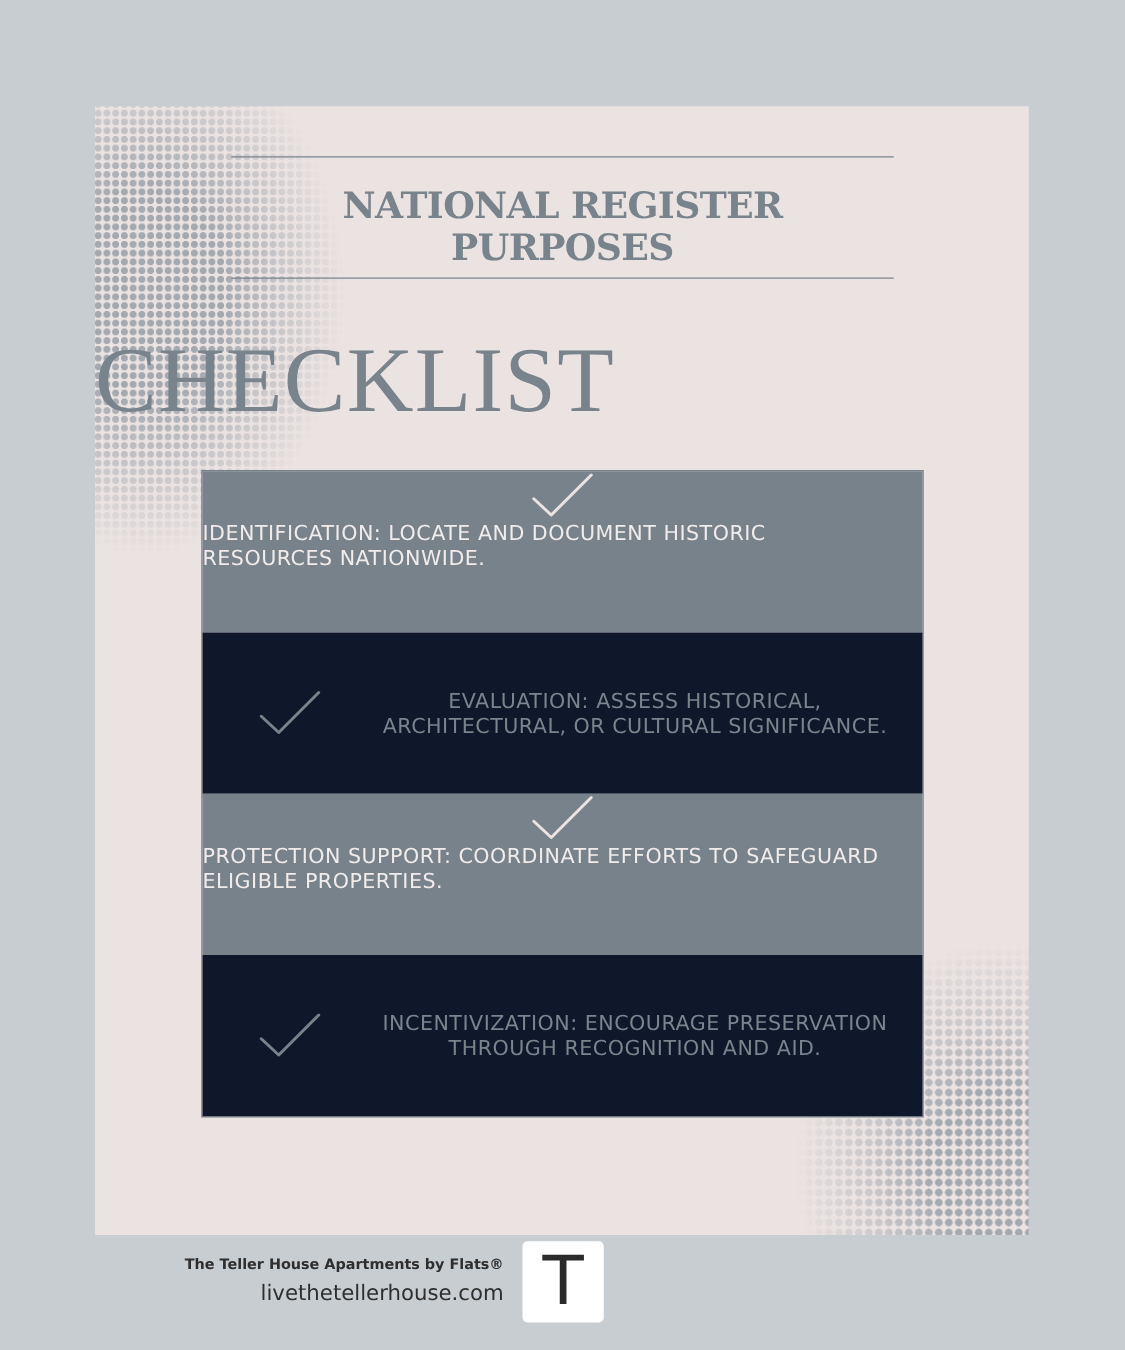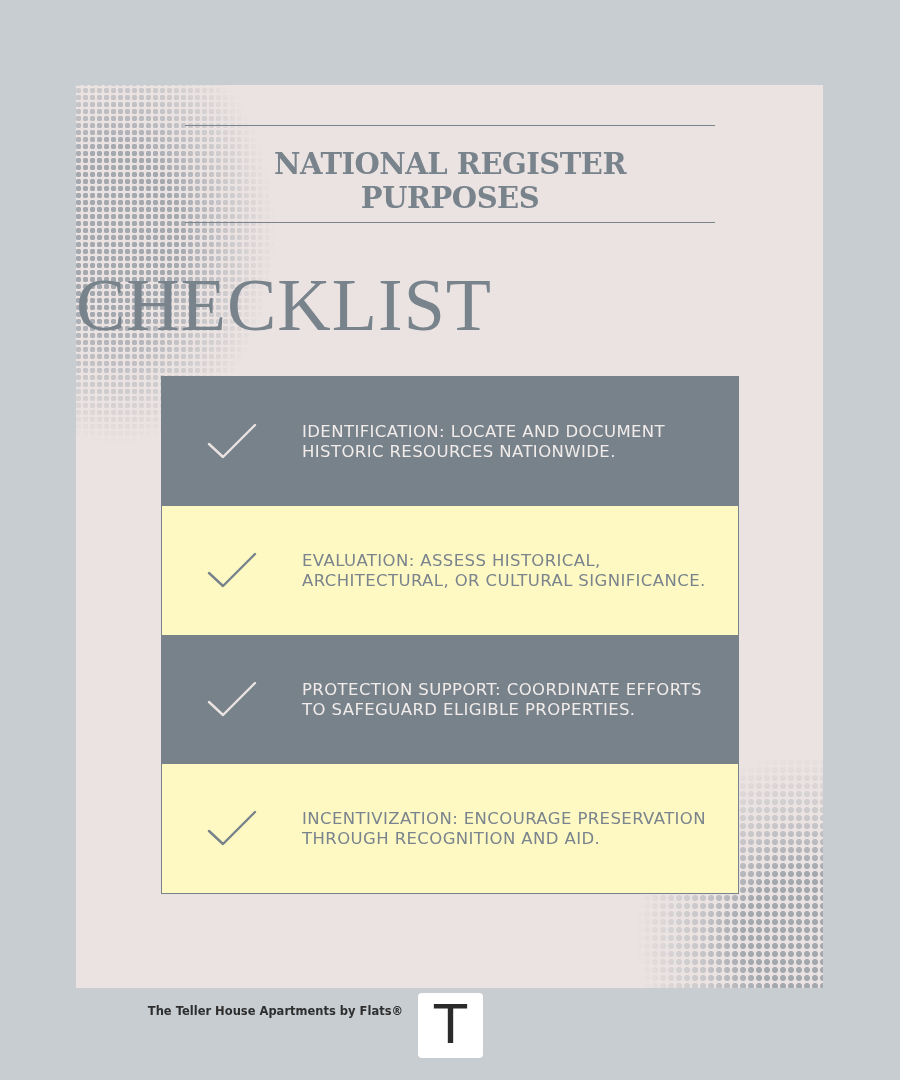--- a/index.html
+++ b/index.html
@@ -68,22 +68,22 @@
       width: 578px;
       border: 1px solid #78828b;
       box-sizing: border-box;
     }
     .row {
       height: 129px;
       display: flex;
       align-items: center;
       box-sizing: border-box;
     }
-    .row.dark { background: #78828b; color: #f1ecea; }
-    .row.light { background: #fef9c3; color: #7a848d; }
+    .row.dark { background: #78828b; color: #f1ecea; flex-direction: column; }
+    .row.light { background: #0f172a; color: #7a848d; text-align: center; }
     .row.light + .row.dark, .row.dark + .row.light { }
     .check {
       width: 140px;
       display: flex; justify-content: center; align-items: center;
       flex-shrink: 0;
     }
     .check svg { width: 52px; height: 40px; }
     .row-text {
       flex: 1;
       padding-right: 24px;
@@ -174,16 +174,17 @@
             <polyline points="3,22 17,35 49,3" fill="none" stroke="#78828b" stroke-width="2.4" stroke-linecap="round" stroke-linejoin="round"></polyline>
           </svg>
       </div>
       <div class="row-text">INCENTIVIZATION: ENCOURAGE PRESERVATION THROUGH RECOGNITION AND AID.</div>
     </div>
   </div>
 </div>
 
 <div class="footer">
   <div class="brand-name">The Teller House Apartments by Flats®</div>
+  <div class="brand-url">livethetellerhouse.com</div>
   <div class="logo">
     <span>T</span>
   </div>
 </div>
 
 </body></html>

